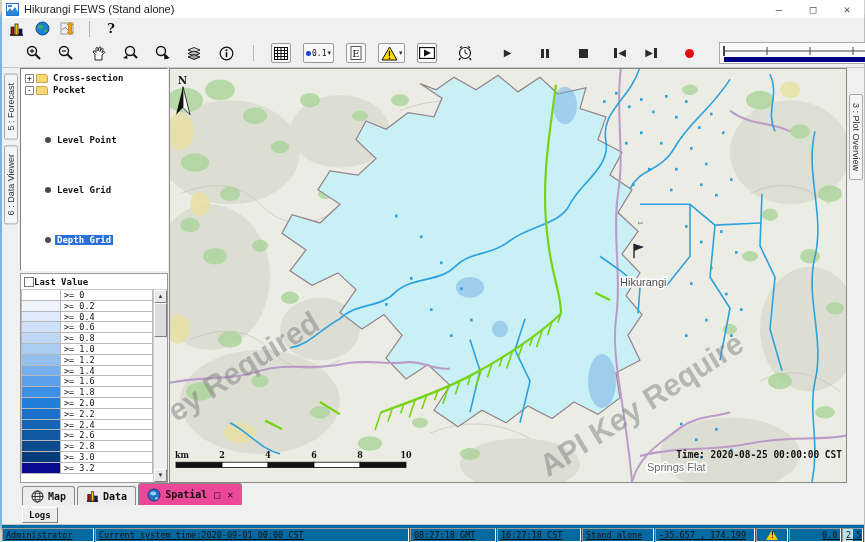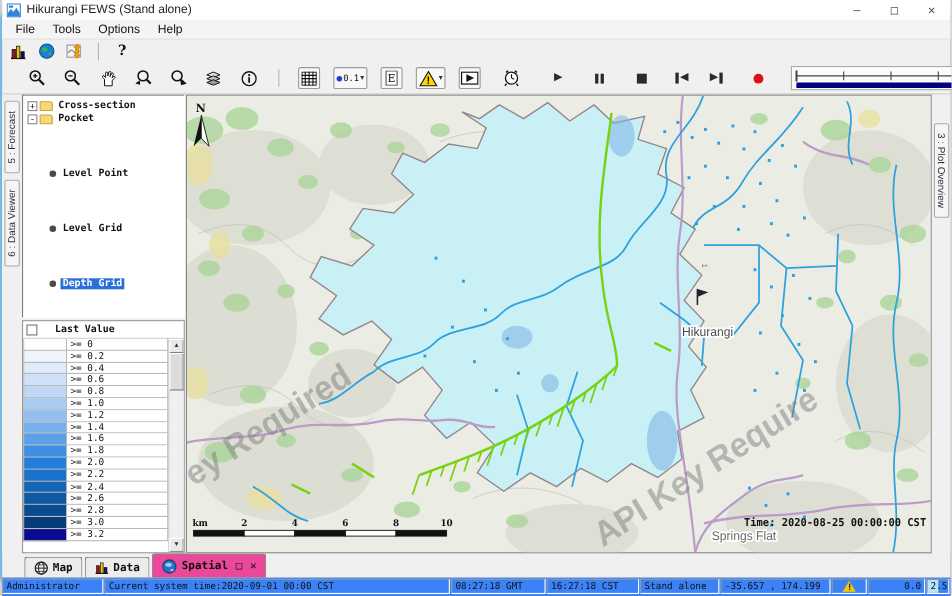--- a/index.html
+++ b/index.html
@@ -43,42 +43,42 @@
   .leftpanel { width:150px; flex:0 0 auto; display:flex; flex-direction:column; background:#f0f0f0; padding:0 1px; }
   .treebox { height:203px; background:#fff; border:1px solid; border-color:#808080 #fff #fff #808080; overflow:hidden; padding:3px 0 0 2px; flex:0 0 auto; }
   .tree-row { display:flex; align-items:center; height:12px; font-family:"DejaVu Sans Mono",monospace; font-size:9px; font-weight:bold; white-space:nowrap; }
   .tree-row .expander { width:9px; height:9px; border:1px solid #888; background:#fff; font-size:8px; line-height:7px; text-align:center; margin:0 2px; font-weight:normal; }
   .tree-row .folder-ic { width:12px; height:9px; background:#f7d977; border:1px solid #c9a43c; border-radius:1px 3px 1px 1px; margin-right:3px; }
   .tree-row.leaf { padding-left:22px;margin-top:38px; }
   .tree-row .bullet { width:6px; height:6px; border-radius:50%; background:#4a4a4a; margin-right:4px; }
   .tree-row .tlabel { padding:0 2px; }
   .tree-row .tlabel.sel { background:#2a70d8; color:#fff; }
   .legendbox { margin-top:2px; flex:1; background:#fff; border:1px solid #999; display:flex; flex-direction:column; overflow:hidden; }
-  .legend-header { height:16px; display:flex; align-items:center; gap:16px; padding:1px 3px; border-bottom:1px solid #ccc; font-family:"DejaVu Sans Mono",monospace; font-size:9px; font-weight:bold; flex:0 0 auto; }
+  .legend-header { height:16px; display:flex; align-items:center; gap:0; padding:1px 3px; border-bottom:1px solid #ccc; font-family:"DejaVu Sans Mono",monospace; font-size:9px; font-weight:bold; flex:0 0 auto; }
   .cbox { width:10px; height:10px; border:1px solid #777; background:#fff; }
   .legend-body { flex:1; display:flex; overflow:hidden; }
   .legend-rows { flex:1; }
   .legend-row { display:flex; height:10.8px; }
   .legend-swatch { width:40px; border:1px solid #b8b8b8; border-top:none; }
   .legend-label { flex:1; border:1px solid #b8b8b8; border-top:none; border-left:none; background:#fff; font-family:"DejaVu Sans Mono",monospace; font-size:8.5px; padding-left:3px; line-height:10px; }
   .scrollbar { width:14px; background:#f0f0f0; border-left:1px solid #ccc; display:flex; flex-direction:column; flex:0 0 auto; }
   .sb-btn { height:13px; border:1px solid; border-color:#fff #808080 #808080 #fff; background:#e8e8e8; font-size:6px; text-align:center; line-height:11px; color:#333; }
   .sb-track { flex:1; position:relative; }
   .sb-thumb { position:absolute; top:0; left:0; right:0; height:34px; background:#dcdcdc; border:1px solid; border-color:#fff #808080 #808080 #fff; }
   .mapwrap { flex:1; border:1px solid #888; background:#ebede4; min-width:0; position:relative; }
   .mapwrap svg { display:block; width:100%; height:100%; }
 
   
   .tabrow { height:22px; display:flex; align-items:flex-end; padding-left:20px; gap:2px; flex:0 0 auto; }
   .btab { height:19px; display:flex; align-items:center; gap:4px; padding:0 8px; border:1px solid #888; border-bottom:none; border-radius:3px 3px 0 0; background:#ececec; font-size:10px; font-family:"DejaVu Sans Mono",monospace; font-weight:bold; }
   .btab.active { height:22px; background:#ec4899; }
   .tab-ctrl { font-size:10px; font-weight:bold; color:#111; margin-left:3px; }
   .logsrow { height:20px; display:flex; align-items:center; padding-left:20px; border-bottom:1px solid #c8c8c8; flex:0 0 auto; }
   .logsbtn { height:16px; padding:0 6px; border:1px solid; border-color:#fff #808080 #808080 #fff; background:#ececec; font-size:9px; font-family:"DejaVu Sans Mono",monospace; font-weight:bold; line-height:14px; }
-  .statusbar { height:17px; display:flex; align-items:flex-start; background:#3b82f6; flex:0 0 auto; }
+  .statusbar { height:17px; display:flex; align-items:flex-end; background:#0369a1; flex:0 0 auto;text-decoration:underline; }
   .sfield { border:1px solid; border-color:#9a9a9a #fff #fff #9a9a9a; margin:1px 1px 0 0; padding:1px 3px; font-family:"DejaVu Sans Mono",monospace; font-size:8.5px; white-space:nowrap; overflow:hidden; position:relative; display:flex; align-items:center; }
   .membar { position:absolute; left:0; top:0; bottom:0; width:55%; background:#b8e2f5; }
   .memtext { position:relative; }
   .warn-tri { width:0; height:0; border-left:6px solid transparent; border-right:6px solid transparent; border-bottom:10px solid #f6c800; position:relative; }
   .warn-tri::after { content:"!"; position:absolute; left:-2px; top:1px; font-size:8px; font-weight:bold; color:#111; }
 </style>
 </head>
 <body>
 
 <div class="app">
@@ -89,26 +89,20 @@
       <path d="M1,9 L4,5 L6,8 L9,4 L12,9 L12,12 L1,12 Z" fill="#2f86d6"></path>
       <rect x="2" y="2" width="4" height="2" fill="#2f86d6"></rect>
     </svg>
     <span class="title">Hikurangi FEWS  (Stand alone)</span>
     <span class="spacer"></span>
     <span class="winbtn">–</span>
     <span class="winbtn">□</span>
     <span class="winbtn">✕</span>
   </div>
 
-  <div class="menubar">
-    <span class="menuitem">File</span>
-    <span class="menuitem">Tools</span>
-    <span class="menuitem">Options</span>
-    <span class="menuitem">Help</span>
-  </div>
 
   <div class="toolbar1">
     <span class="tbtn">
       <svg width="15" height="14" viewBox="0 0 15 14">
         <line x1="1" y1="13" x2="14" y2="13" stroke="#111" stroke-width="1.5"></line>
         <rect x="2" y="5" width="3" height="8" fill="#a01010" stroke="#111" stroke-width="0.7"></rect>
         <rect x="6" y="2" width="3" height="11" fill="#f2c200" stroke="#111" stroke-width="0.7"></rect>
         <rect x="10" y="7" width="3" height="6" fill="#101060" stroke="#111" stroke-width="0.7"></rect>
       </svg>
     </span>
@@ -625,20 +619,23 @@
         <circle cx="7" cy="7" r="6" fill="#2a6fc8" stroke="#123d72"></circle>
         <path d="M3,5 Q6,2.5 9,4.5 Q10,6.5 7,7.5 Q3.5,7.5 3,5 Z" fill="#8fd4f4"></path>
         <path d="M8,9.5 Q11,8.5 11,10.5 Q10,12 8,11 Z" fill="#8fd4f4"></path>
       </svg>
       <span>Spatial</span>
       <span class="tab-ctrl">□</span>
       <span class="tab-ctrl">✕</span>
     </span>
   </div>
 
+  <div class="logsrow">
+    <span class="logsbtn">Logs</span>
+  </div>
 
   <div class="statusbar">
     <span class="sfield" style="width:92px;">Administrator</span>
     <span class="sfield" style="width:314px;">Current system time:2020-09-01 00:00 CST</span>
     <span class="sfield" style="width:86px;">08:27:18 GMT</span>
     <span class="sfield" style="width:84px;">16:27:18 CST</span>
     <span class="sfield" style="width:72px;">Stand alone</span>
     <span class="sfield" style="width:100px;">-35.657 , 174.199</span>
     <span class="sfield" style="width:32px; justify-content:center;">
         <span class="warn-tri"></span>

